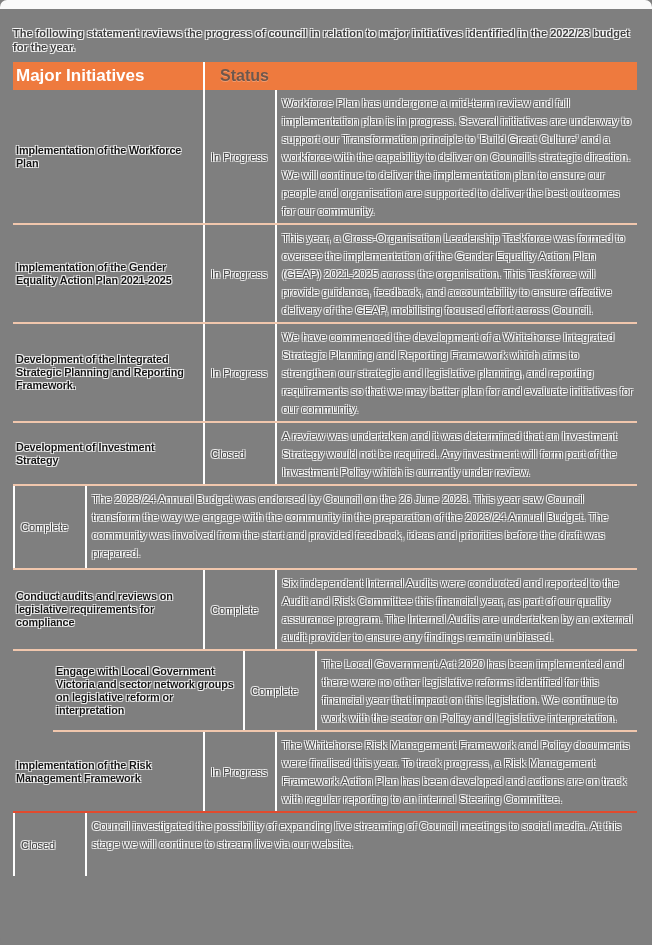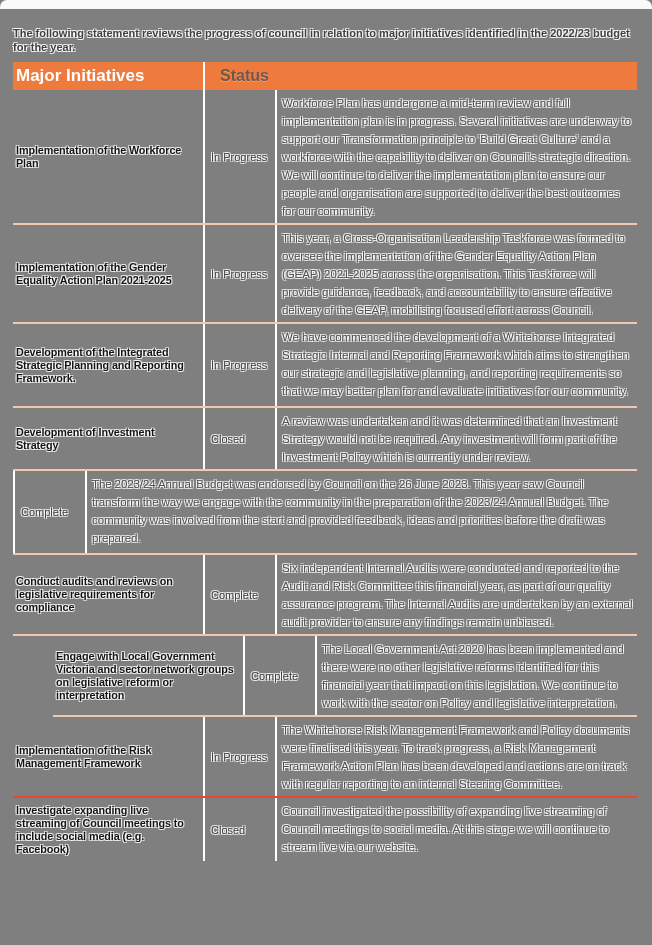--- a/index.html
+++ b/index.html
@@ -134,21 +134,21 @@
     </div>
 
     <div class="row body-row r3">
       <div class="cell c1">
         <span class="init-text emboss">Development of the Integrated Strategic Planning and Reporting Framework.</span>
       </div>
       <div class="cell c2">
         <span class="status-text emboss">In Progress</span>
       </div>
       <div class="cell c3">
-        <span class="comments-text emboss">We have commenced the development of a Whitehorse Integrated Strategic Internal and Reporting Framework which aims to strengthen our strategic and legislative planning, and reporting requirements so that we may better plan for and evaluate initiatives for our community.</span>
+        <span class="comments-text emboss">We have commenced the development of a Whitehorse Integrated Strategic Planning and Reporting Framework which aims to strengthen our strategic and legislative planning, and reporting requirements so that we may better plan for and evaluate initiatives for our community.</span>
       </div>
     </div>
 
     <div class="row body-row r4">
       <div class="cell c1">
         <span class="init-text emboss">Development of Investment Strategy</span>
       </div>
       <div class="cell c2">
         <span class="status-text emboss">Closed</span>
       </div>
@@ -196,23 +196,20 @@
       </div>
       <div class="cell c2">
         <span class="status-text emboss">In Progress</span>
       </div>
       <div class="cell c3">
         <span class="comments-text emboss">The Whitehorse Risk Management Framework and Policy documents were finalised this year. To track progress, a Risk Management Framework Action Plan has been developed and actions are on track with regular reporting to an internal Steering Committee.</span>
       </div>
     </div>
 
     <div class="row body-row r9">
-      <div class="cell c1">
-        <span class="init-text emboss">Investigate expanding live streaming of Council meetings to include social media (e.g. Facebook)</span>
-      </div>
       <div class="cell c2">
         <span class="status-text emboss">Closed</span>
       </div>
       <div class="cell c3">
         <span class="comments-text emboss">Council investigated the possibility of expanding live streaming of Council meetings to social media. At this stage we will continue to stream live via our website.</span>
       </div>
     </div>
 
   </div>
 </div>

